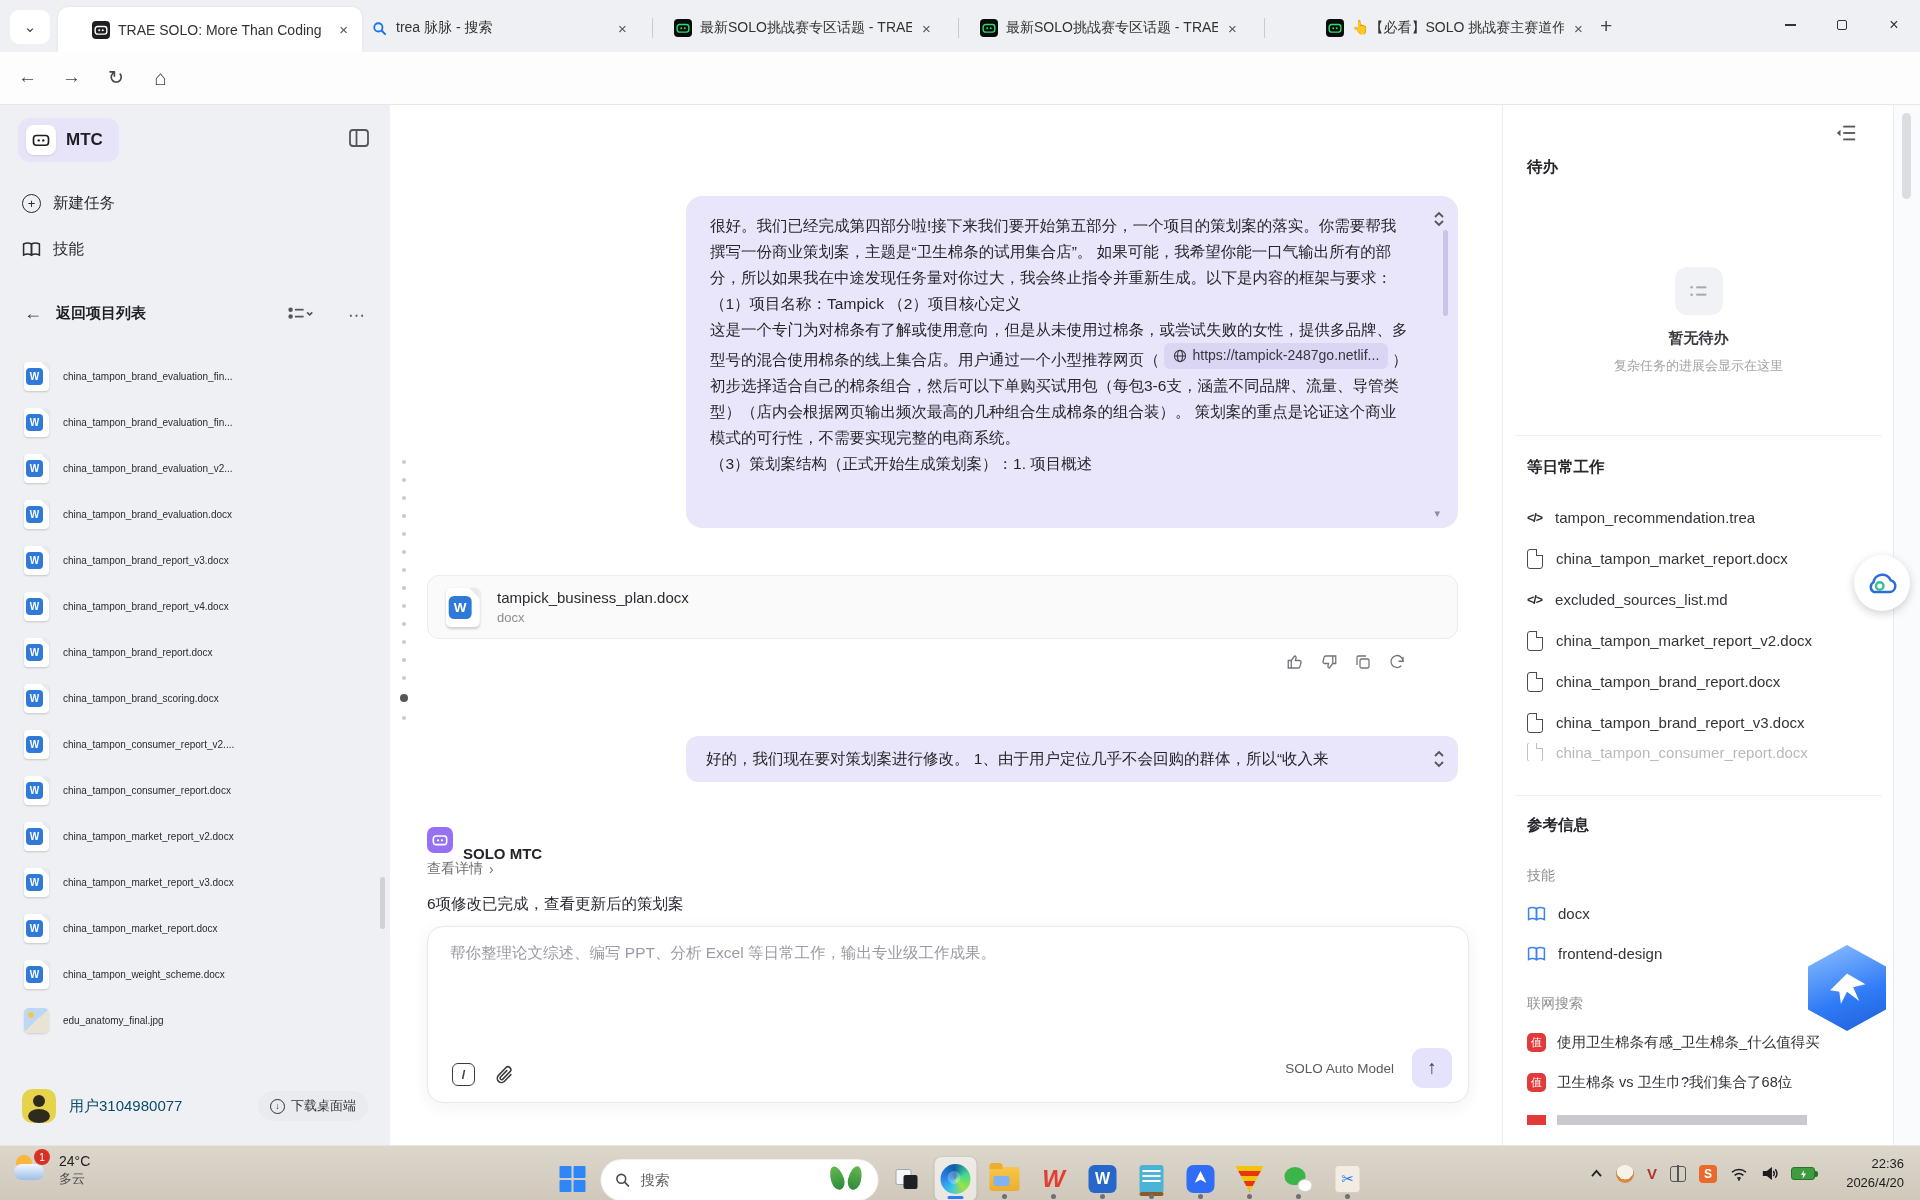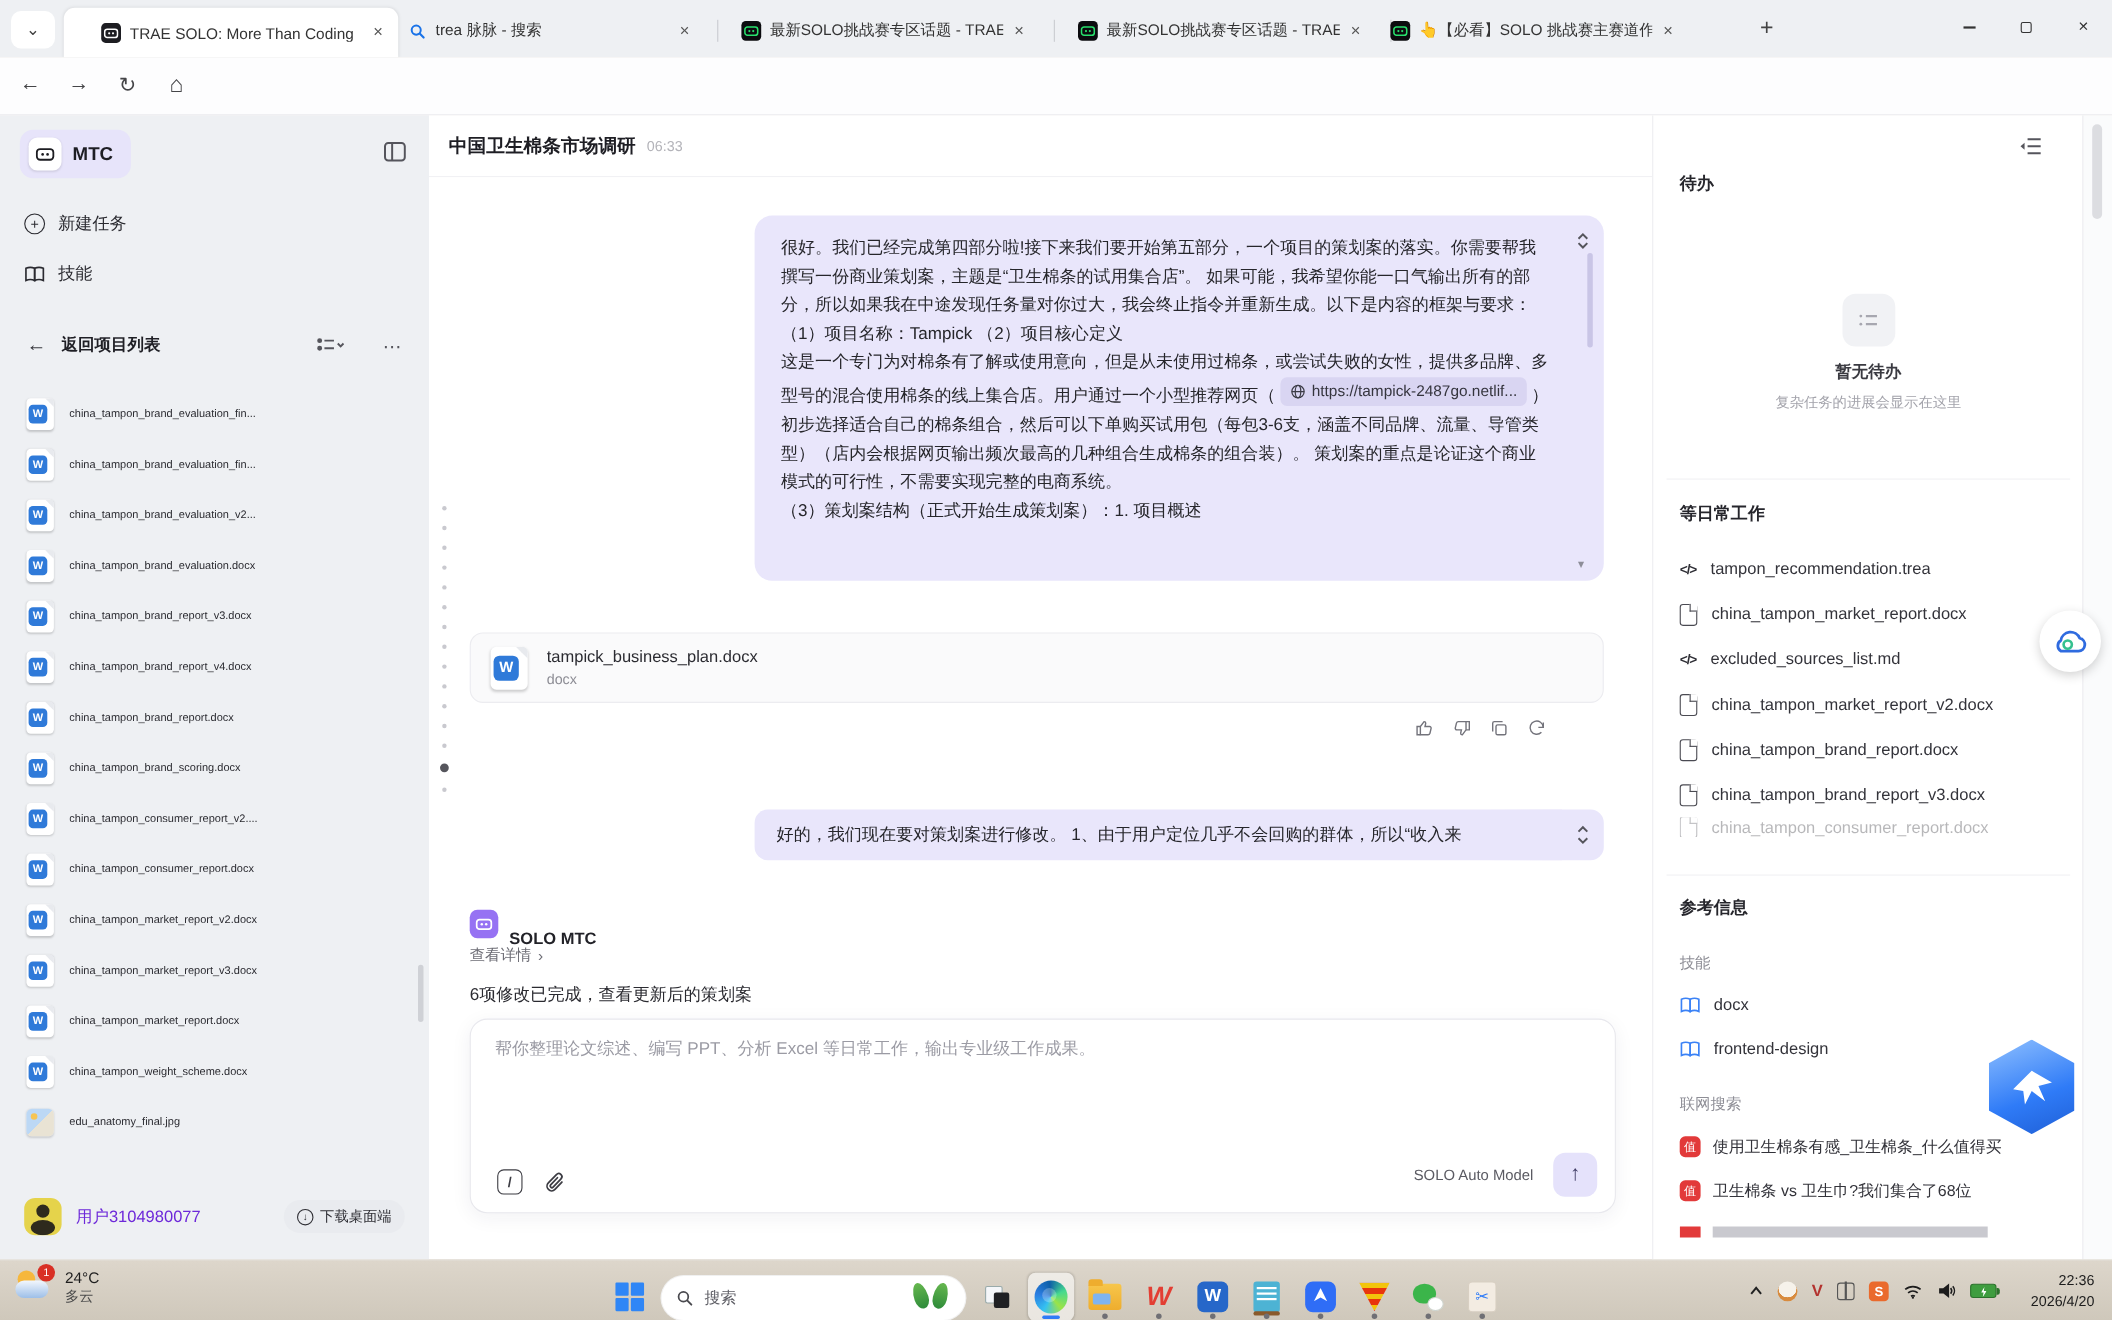--- a/index.html
+++ b/index.html
@@ -72,21 +72,21 @@
   .word-ic::before { content:""; position:absolute; right:0; top:0; border:4px solid #e8eaee; border-left-color:transparent; border-bottom-color:transparent; border-radius:0 4px 0 0; }
   .word-ic .w-badge { position:absolute; left:2px; top:6px; width:17px; height:17px; background:#2f7ad9; border-radius:4px;
     color:#fff; font-size:10px; font-weight:700; display:flex; align-items:center; justify-content:center; }
   .img-ic { width:25px; height:25px; border-radius:5px; background:linear-gradient(135deg,#bcd8f5 0 50%,#e9e3d4 50%); position:relative; box-shadow:0 1px 2px rgba(0,0,0,.15); }
   .img-ic::before { content:""; position:absolute; left:4px; top:4px; width:6px; height:6px; border-radius:50%; background:#f6c453; }
   .side-scroll { position:absolute; left:380px; top:772px; width:5px; height:52px; background:#cfd1d6; border-radius:3px; }
   .user-row { position:absolute; left:0; top:973px; width:390px; height:56px; display:flex; align-items:center; padding:0 22px; }
   .user-avatar { width:34px; height:34px; background:#e5d34b; border-radius:10px; position:relative; overflow:hidden; }
   .user-avatar::before { content:""; position:absolute; left:11px; top:6px; width:12px; height:12px; border-radius:50%; background:#2e2a1d; }
   .user-avatar::after { content:""; position:absolute; left:6px; top:20px; width:22px; height:14px; border-radius:50%; background:#2e2a1d; }
-  .user-name { font-size:15px; color:#6d28d9; margin-left:13px; flex:1; }
+  .user-name { font-size:15px; color:#0c4a6e; margin-left:13px; flex:1; }
   .dl-desktop { height:30px; background:#e9ebef; border-radius:15px; display:flex; align-items:center; gap:6px;
     padding:0 12px; font-size:13px; color:#2f2f35; }
   .dl-mini { width:15px; height:15px; border:1.4px solid #2f2f35; border-radius:50%; display:flex; align-items:center; justify-content:center; font-size:9px; }
 
   
   .chat-header { position:absolute; left:390px; top:0; width:1112px; height:56px; border-bottom:1px solid #f1f1f4;
     display:flex; align-items:center; padding-left:18px; background:#fff; }
   .chat-title { font-size:17px; font-weight:700; color:#1e1e24; }
   .chat-time { font-size:13px; color:#b3b3b9; margin-left:10px; }
   .timeline { position:absolute; left:398px; top:355px; width:12px; display:flex; flex-direction:column; align-items:center; gap:14px; }
@@ -290,21 +290,21 @@
           <rect x="2" y="6" width="20" height="13" rx="4" fill="none" stroke="currentColor" stroke-width="2.4"></rect>
           <circle cx="9" cy="12.5" r="1.7" fill="currentColor"></circle>
           <circle cx="15" cy="12.5" r="1.7" fill="currentColor"></circle>
         </svg>
     </span>
     <span class="tab-label">最新SOLO挑战赛专区话题 - TRAE</span>
     <span class="tab-close">×</span>
   </div>
   <div class="tab-sep" style="left:1264px;"></div>
 
-  <div class="tab" style="left:1252px;width:304px;">
+  <div class="tab" style="left:1314px;width:304px;">
     <span class="favicon green">
       <svg class="face-svg" viewBox="0 0 24 24">
           <rect x="2" y="6" width="20" height="13" rx="4" fill="none" stroke="currentColor" stroke-width="2.4"></rect>
           <circle cx="9" cy="12.5" r="1.7" fill="currentColor"></circle>
           <circle cx="15" cy="12.5" r="1.7" fill="currentColor"></circle>
         </svg>
     </span>
     <span class="tab-label">👆【必看】SOLO 挑战赛主赛道作</span>
     <span class="tab-close">×</span>
   </div>
@@ -483,24 +483,20 @@
     <div class="user-row">
       <span class="user-avatar"></span>
       <span class="user-name">用户3104980077</span>
       <span class="dl-desktop">
         <span class="dl-mini">↓</span>
         <span>下载桌面端</span>
       </span>
     </div>
   </div>
 
-  <div class="chat-header">
-    <span class="chat-title">中国卫生棉条市场调研</span>
-    <span class="chat-time">06:33</span>
-  </div>
 
   <div class="timeline">
     <span class="tdot"></span>
       <span class="tdot"></span>
       <span class="tdot"></span>
       <span class="tdot"></span>
     <span class="tdot"></span>
       <span class="tdot"></span>
       <span class="tdot"></span>
       <span class="tdot"></span>

